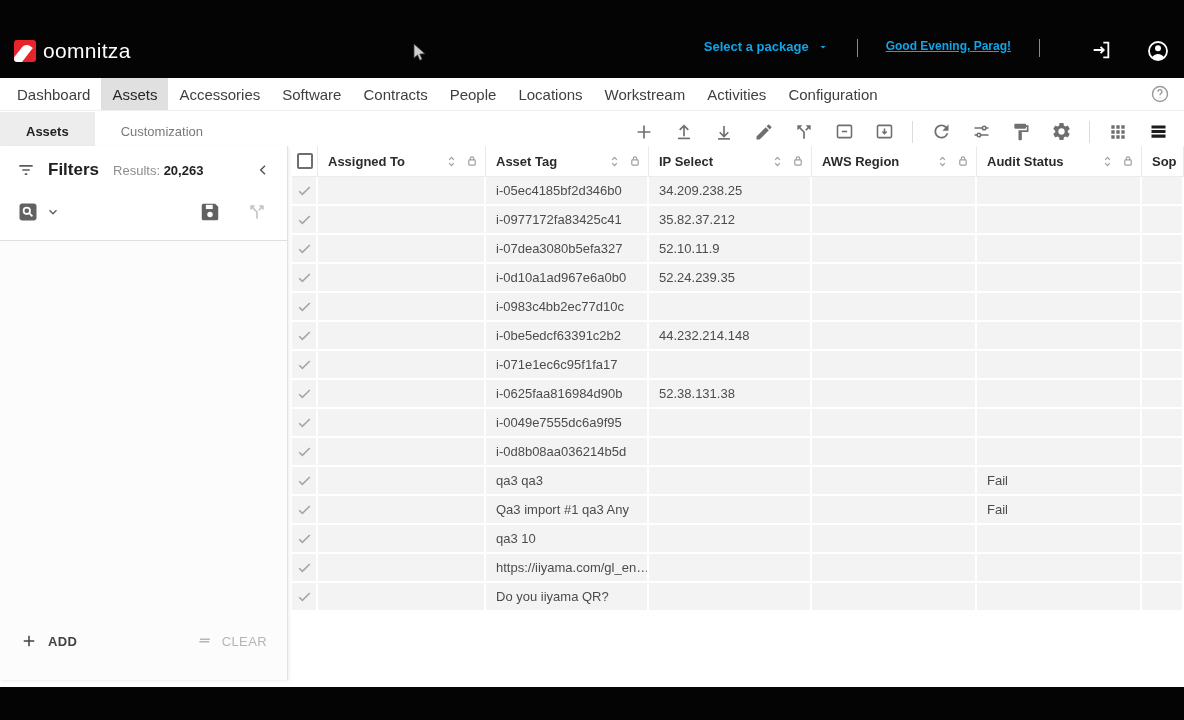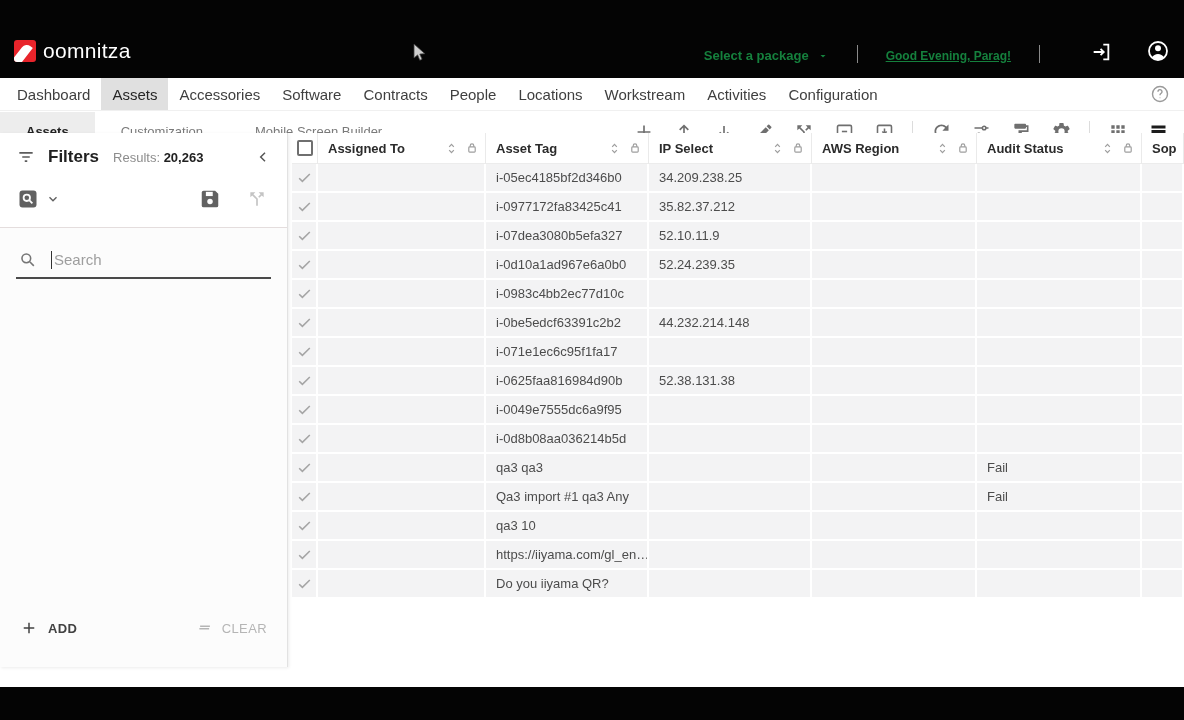--- a/index.html
+++ b/index.html
@@ -21,21 +21,21 @@
     width:100%; height:48px; display:flex; align-items:center;
     padding:0 14px 6px 14px;
   }
   #logo { display:flex; align-items:center; gap:7px; }
   #logo-mark { width:22px; height:22px; background:#e8242b; border-radius:3px; position:relative; overflow:hidden; }
   #logo-mark::after {
     content:""; position:absolute; left:4px; top:3px; width:9px; height:22px;
     background:#fff; border-radius:6px 0 0 0; transform:rotate(38deg);
   }
   #logo-text { color:#fff; font-size:21px; font-weight:normal; letter-spacing:.3px; }
-  #topbar-right { margin-left:auto; display:flex; align-items:flex-end; color:#15803d;gap:12px; }
+  #topbar-right { margin-left:auto; display:flex; align-items:flex-start; color:#0ea5e9;gap:12px; }
   #select-package { display:flex; align-items:center; gap:8px; font-size:13px; font-weight:bold; cursor:pointer; }
   .tb-sep { width:1px; height:18px; background:#8a8a8a; margin:0 16px; }
   #greeting { font-size:12px; font-weight:bold;text-decoration:underline; }
   #signout-btn, #account-btn { color:#fff; margin-left:22px; cursor:pointer; }
 
   
   #navbar {
     position:absolute; left:0; top:78px; width:1184px; height:33px;
     background:#fff; display:flex; align-items:stretch; padding-left:6px;
     border-bottom:1px solid #f0f0f0;
@@ -52,21 +52,21 @@
     background:#fff; display:flex; align-items:stretch;
   }
   .subtab { display:flex; align-items:center; padding:0 26px; font-size:13px; color:#7a7a7a; cursor:pointer; }
   .subtab.active { background:#ededed; color:#222; font-weight:bold; }
   #toolbar { margin-left:auto; display:flex; align-items:center; padding-right:14px; }
   .tb-icon { width:24px; height:24px; margin-left:16px; color:#6f6f6f; cursor:pointer; }
   .tb-icon.active { color:#1c1c1c; }
   .tb-divider { width:1px; height:22px; background:#dcdcdc; margin-left:16px; }
 
   
-  #content { position:absolute; left:0; top:133px; width:1184px; height:536px; background:#fff; }
+  #content { position:absolute; left:0; top:146px; width:1184px; height:536px; background:#fff; }
 
   
   #filter-panel {
     position:absolute; left:0; top:0; width:288px; height:534px;
     background:#fcfcfc; border-right:1px solid #e2e2e2;
     box-shadow:1px 1px 3px rgba(0,0,0,.08);
     display:flex; flex-direction:column;
   }
   #filter-head { background:#fff; border-bottom:1px solid #e4dddd; padding:14px 16px 16px 16px; }
   #filter-head-row1 { display:flex; align-items:center; }
@@ -187,21 +187,20 @@
         <circle cx="12" cy="12" r="9"></circle>
         <path d="M9.6 9.2a2.4 2.4 0 1 1 3.8 1.9c-.8.6-1.4 1.1-1.4 2v.4"></path>
         <circle cx="12" cy="16.6" r="0.6" fill="currentColor" stroke="none"></circle>
       </svg>
     </span>
   </div>
 
   <div id="subbar">
     <div class="subtab active">Assets</div>
       <div class="subtab">Customization</div>
-      <div class="subtab">Mobile Screen Builder</div>
       <span id="subtabs-anchor"></span>
     <div id="toolbar">
         <span class="tb-icon icon">
           <svg width="22" height="22" viewBox="0 0 24 24" fill="none" stroke="currentColor" stroke-width="1.8">
             <path d="M12 5v14M5 12h14"></path>
           </svg>
         </span>
         <span class="tb-icon icon">
           <svg width="22" height="22" viewBox="0 0 24 24" fill="none" stroke="currentColor" stroke-width="1.8">
             <path d="M12 16.5V6M7.3 9.7L12 5l4.7 4.7"></path>
@@ -316,30 +315,20 @@
             </svg>
           </span>
           <span id="filter-split-btn" class="icon">
             <svg width="20" height="20" viewBox="0 0 24 24">
                 <path fill="currentColor" d="M14 4l2.29 2.29-2.88 2.88 1.42 1.42 2.88-2.88L20 10V4h-6zm-4 0H4v6l2.29-2.29 4.71 4.7V20h2v-8.41l-5.29-5.3L10 4z"></path>
               </svg>
           </span>
         </div>
       </div>
 
-      <div id="search-row">
-        <span class="icon">
-          <svg width="19" height="19" viewBox="0 0 24 24" fill="none" stroke="currentColor" stroke-width="2">
-              <circle cx="10.5" cy="10.5" r="5.5"></circle>
-              <path d="M14.8 14.8L20 20"></path>
-            </svg>
-        </span>
-        <span id="search-caret"></span>
-        <input id="search-input" type="text" placeholder="Search" style="">
-      </div>
 
       <div id="filter-footer">
         <div id="add-filter-btn">
           <span class="icon">
             <svg width="18" height="18" viewBox="0 0 24 24" fill="none" stroke="currentColor" stroke-width="2">
                 <path d="M12 5v14M5 12h14"></path>
               </svg>
           </span>
           <span>ADD</span>
         </div>

